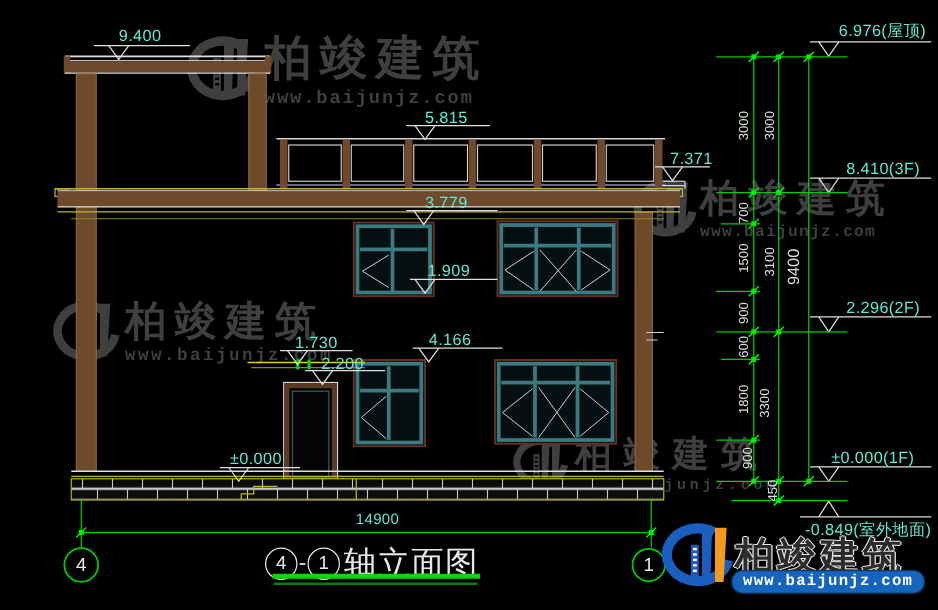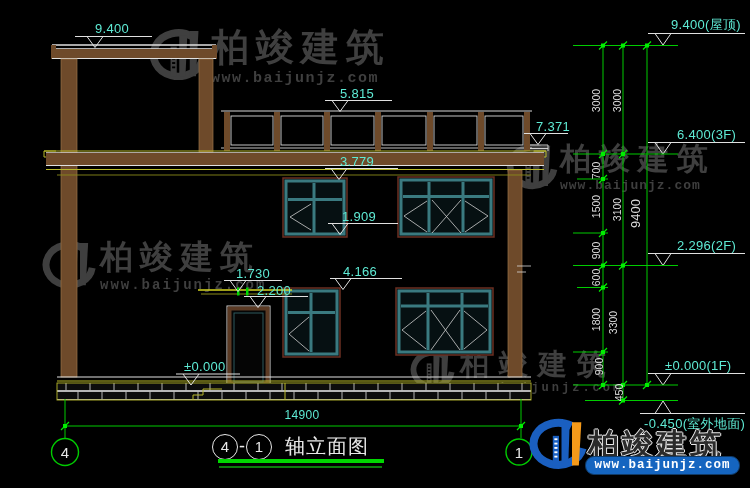--- a/index.html
+++ b/index.html
@@ -15,21 +15,21 @@
   .wm{position:absolute;z-index:1;display:flex;align-items:flex-start;color:#3f3f3f;}
   .wm .ic{flex:none;}
   .wm .col{display:flex;flex-direction:column;}
   .wm .brand{font-weight:bold;line-height:1.05;white-space:nowrap;}
   .wm .url{font-weight:bold;white-space:nowrap;font-family:"Liberation Mono","DejaVu Sans Mono",monospace;}
   
   #title{position:absolute;left:212px;top:433px;z-index:3;display:flex;align-items:center;color:#e8e8e8;}
   #title .circ{width:24px;height:24px;border:1.6px solid #e8e8e8;border-radius:50%;
                text-align:center;line-height:24px;font-size:15px;flex:none;}
   #title .dash{font-size:18px;margin:0 1px;}
-  #title .ttxt{font-size:20px;letter-spacing:1px;margin-left:13px;white-space:nowrap;}
+  #title .ttxt{font-size:26px;letter-spacing:1px;margin-left:3px;white-space:nowrap;}
   .underline1{position:absolute;left:218px;top:459px;width:166px;height:4px;background:#00d800;z-index:3;}
   .underline2{position:absolute;left:219px;top:466px;width:163px;height:2px;background:#0b7d0b;z-index:3;}
   
   #brandlogo{position:absolute;left:528px;top:418px;z-index:5;}
   #brandlogo .bbrand{position:absolute;left:60px;top:6px;font-size:31px;font-weight:bold;color:#2b2b2b;
       letter-spacing:3px;white-space:nowrap;
       text-shadow:-1px 0 #e8e8e8,1px 0 #e8e8e8,0 -1px #e8e8e8,0 1px #e8e8e8;}
   #brandlogo .banner{position:absolute;left:57px;top:38px;width:153px;height:17px;background:#1565c0;
       border:1px solid #103a66;border-radius:9px;text-align:center;line-height:16px;
       color:#fff;font-size:12.5px;font-weight:bold;letter-spacing:1px;
@@ -308,25 +308,25 @@
   <div class="lbl" style="left:95px;top:21px">9.400</div>
   <div class="lbl" style="left:340px;top:86px">5.815</div>
   <div class="lbl" style="left:536px;top:119px">7.371</div>
   <div class="lbl" style="left:340px;top:154px">3.779</div>
   <div class="lbl" style="left:342px;top:209px">1.909</div>
   <div class="lbl" style="left:236px;top:266px">1.730</div>
   <div class="lbl" style="left:257px;top:283px">2.200</div>
   <div class="lbl" style="left:343px;top:264px">4.166</div>
   <div class="lbl" style="left:184px;top:359px">±0.000</div>
 
-  <div class="lbl" style="left:671px;top:16px">9.400(屋顶)</div>
-  <div class="lbl" style="left:677px;top:127px">6.400(3F)</div>
+  <div class="lbl" style="left:671px;top:16px">6.976(屋顶)</div>
+  <div class="lbl" style="left:677px;top:127px">8.410(3F)</div>
   <div class="lbl" style="left:677px;top:238px">2.296(2F)</div>
   <div class="lbl" style="left:665px;top:358px">±0.000(1F)</div>
-  <div class="lbl" style="left:644px;top:415px">-0.450(室外地面)</div>
+  <div class="lbl" style="left:644px;top:415px">-0.849(室外地面)</div>
 
   <div class="vdim" style="left:573.5px;top:92.5px">3000</div>
   <div class="vdim" style="left:573.5px;top:162.5px">700</div>
   <div class="vdim" style="left:573.5px;top:198.5px">1500</div>
   <div class="vdim" style="left:573.5px;top:242.5px">900</div>
   <div class="vdim" style="left:573.5px;top:269.5px">600</div>
   <div class="vdim" style="left:573.5px;top:311.5px">1800</div>
   <div class="vdim" style="left:576.5px;top:358.5px">900</div>
   <div class="vdim" style="left:594.5px;top:92.5px">3000</div>
   <div class="vdim" style="left:594.5px;top:201.5px">3100</div>

